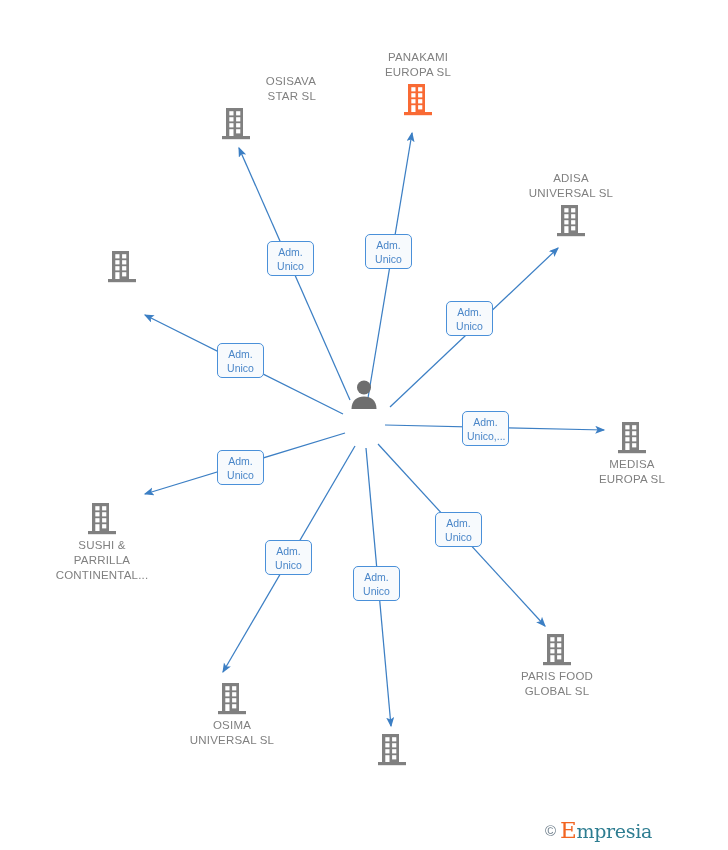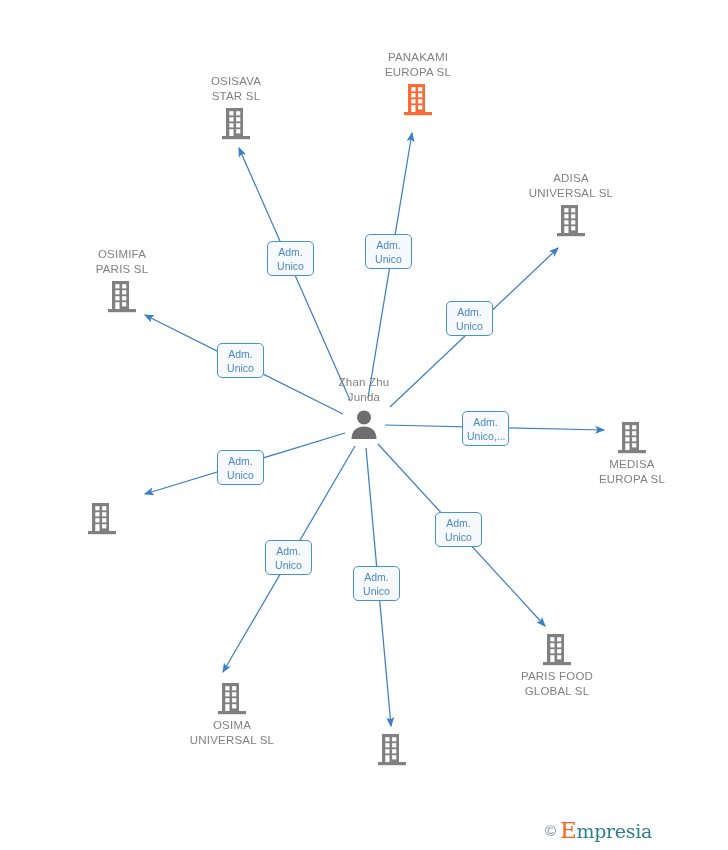--- a/index.html
+++ b/index.html
@@ -126,21 +126,21 @@
           <rect x="8.3" y="4.2" width="4.2" height="4.2" fill="#ffffff"></rect>
           <rect x="15.1" y="4.2" width="4.2" height="4.2" fill="#ffffff"></rect>
           <rect x="8.3" y="10.2" width="4.2" height="4.2" fill="#ffffff"></rect>
           <rect x="15.1" y="10.2" width="4.2" height="4.2" fill="#ffffff"></rect>
           <rect x="8.3" y="16.2" width="4.2" height="4.2" fill="#ffffff"></rect>
           <rect x="15.1" y="16.2" width="4.2" height="4.2" fill="#ffffff"></rect>
           <rect x="8.3" y="22.2" width="4.2" height="6.8" fill="#ffffff"></rect>
           <rect x="15.1" y="22.2" width="4.2" height="4.2" fill="#ffffff"></rect>
         </svg>
       </div>
-      <div class="node label-top" style="left: 236px; top: 74px;">
+      <div class="node label-top" style="left: 236px; top: 74px; text-align: right;">
         <div class="node-label">OSISAVA
 STAR  SL</div>
         <svg width="30" height="34" viewBox="0 0 30 34" class="node-icon">
           <rect x="5" y="1" width="17" height="28" fill="#808080"></rect>
           <rect x="1" y="29" width="28" height="3.2" fill="#808080"></rect>
           <rect x="8.3" y="4.2" width="4.2" height="4.2" fill="#ffffff"></rect>
           <rect x="15.1" y="4.2" width="4.2" height="4.2" fill="#ffffff"></rect>
           <rect x="8.3" y="10.2" width="4.2" height="4.2" fill="#ffffff"></rect>
           <rect x="15.1" y="10.2" width="4.2" height="4.2" fill="#ffffff"></rect>
           <rect x="8.3" y="16.2" width="4.2" height="4.2" fill="#ffffff"></rect>
@@ -159,22 +159,20 @@
           <rect x="15.1" y="4.2" width="4.2" height="4.2" fill="#ffffff"></rect>
           <rect x="8.3" y="10.2" width="4.2" height="4.2" fill="#ffffff"></rect>
           <rect x="15.1" y="10.2" width="4.2" height="4.2" fill="#ffffff"></rect>
           <rect x="8.3" y="16.2" width="4.2" height="4.2" fill="#ffffff"></rect>
           <rect x="15.1" y="16.2" width="4.2" height="4.2" fill="#ffffff"></rect>
           <rect x="8.3" y="22.2" width="4.2" height="6.8" fill="#ffffff"></rect>
           <rect x="15.1" y="22.2" width="4.2" height="4.2" fill="#ffffff"></rect>
         </svg>
       </div>
       <div class="node label-top" style="left: 122px; top: 247px;">
-        <div class="node-label">OSIMIFA
-PARIS  SL</div>
         <svg width="30" height="34" viewBox="0 0 30 34" class="node-icon">
           <rect x="5" y="1" width="17" height="28" fill="#808080"></rect>
           <rect x="1" y="29" width="28" height="3.2" fill="#808080"></rect>
           <rect x="8.3" y="4.2" width="4.2" height="4.2" fill="#ffffff"></rect>
           <rect x="15.1" y="4.2" width="4.2" height="4.2" fill="#ffffff"></rect>
           <rect x="8.3" y="10.2" width="4.2" height="4.2" fill="#ffffff"></rect>
           <rect x="15.1" y="10.2" width="4.2" height="4.2" fill="#ffffff"></rect>
           <rect x="8.3" y="16.2" width="4.2" height="4.2" fill="#ffffff"></rect>
           <rect x="15.1" y="16.2" width="4.2" height="4.2" fill="#ffffff"></rect>
           <rect x="8.3" y="22.2" width="4.2" height="6.8" fill="#ffffff"></rect>
@@ -203,20 +201,23 @@
           <rect x="1" y="29" width="28" height="3.2" fill="#808080"></rect>
           <rect x="8.3" y="4.2" width="4.2" height="4.2" fill="#ffffff"></rect>
           <rect x="15.1" y="4.2" width="4.2" height="4.2" fill="#ffffff"></rect>
           <rect x="8.3" y="10.2" width="4.2" height="4.2" fill="#ffffff"></rect>
           <rect x="15.1" y="10.2" width="4.2" height="4.2" fill="#ffffff"></rect>
           <rect x="8.3" y="16.2" width="4.2" height="4.2" fill="#ffffff"></rect>
           <rect x="15.1" y="16.2" width="4.2" height="4.2" fill="#ffffff"></rect>
           <rect x="8.3" y="22.2" width="4.2" height="6.8" fill="#ffffff"></rect>
           <rect x="15.1" y="22.2" width="4.2" height="4.2" fill="#ffffff"></rect>
         </svg>
+        <div class="node-label">SUSHI &amp;
+PARRILLA
+CONTINENTAL...</div>
       </div>
       <div class="node label-bottom" style="left: 557px; top: 633px;">
         <svg width="30" height="34" viewBox="0 0 30 34" class="node-icon">
           <rect x="5" y="1" width="17" height="28" fill="#808080"></rect>
           <rect x="1" y="29" width="28" height="3.2" fill="#808080"></rect>
           <rect x="8.3" y="4.2" width="4.2" height="4.2" fill="#ffffff"></rect>
           <rect x="15.1" y="4.2" width="4.2" height="4.2" fill="#ffffff"></rect>
           <rect x="8.3" y="10.2" width="4.2" height="4.2" fill="#ffffff"></rect>
           <rect x="15.1" y="10.2" width="4.2" height="4.2" fill="#ffffff"></rect>
           <rect x="8.3" y="16.2" width="4.2" height="4.2" fill="#ffffff"></rect>
@@ -251,22 +252,20 @@
           <rect x="15.1" y="4.2" width="4.2" height="4.2" fill="#ffffff"></rect>
           <rect x="8.3" y="10.2" width="4.2" height="4.2" fill="#ffffff"></rect>
           <rect x="15.1" y="10.2" width="4.2" height="4.2" fill="#ffffff"></rect>
           <rect x="8.3" y="16.2" width="4.2" height="4.2" fill="#ffffff"></rect>
           <rect x="15.1" y="16.2" width="4.2" height="4.2" fill="#ffffff"></rect>
           <rect x="8.3" y="22.2" width="4.2" height="6.8" fill="#ffffff"></rect>
           <rect x="15.1" y="22.2" width="4.2" height="4.2" fill="#ffffff"></rect>
         </svg>
       </div>
       <div class="node label-top" style="left: 364px; top: 375px;">
-        <div class="node-label">Zhan Zhu
-Junda</div>
         <svg width="30" height="32" viewBox="0 0 30 32" class="node-icon">
           <circle cx="15" cy="9.5" r="7" fill="#6e6e6e"></circle>
           <path d="M2.5 31 C2.5 22.5 8 18.5 15 18.5 C22 18.5 27.5 22.5 27.5 31 Z" fill="#6e6e6e"></path>
         </svg>
       </div>
     </div>
   <div id="edge-label-layer">
       <div class="edge-label" style="left: 365px; top: 234px;">Adm.
 Unico</div>
       <div class="edge-label" style="left: 267px; top: 241px;">Adm.

